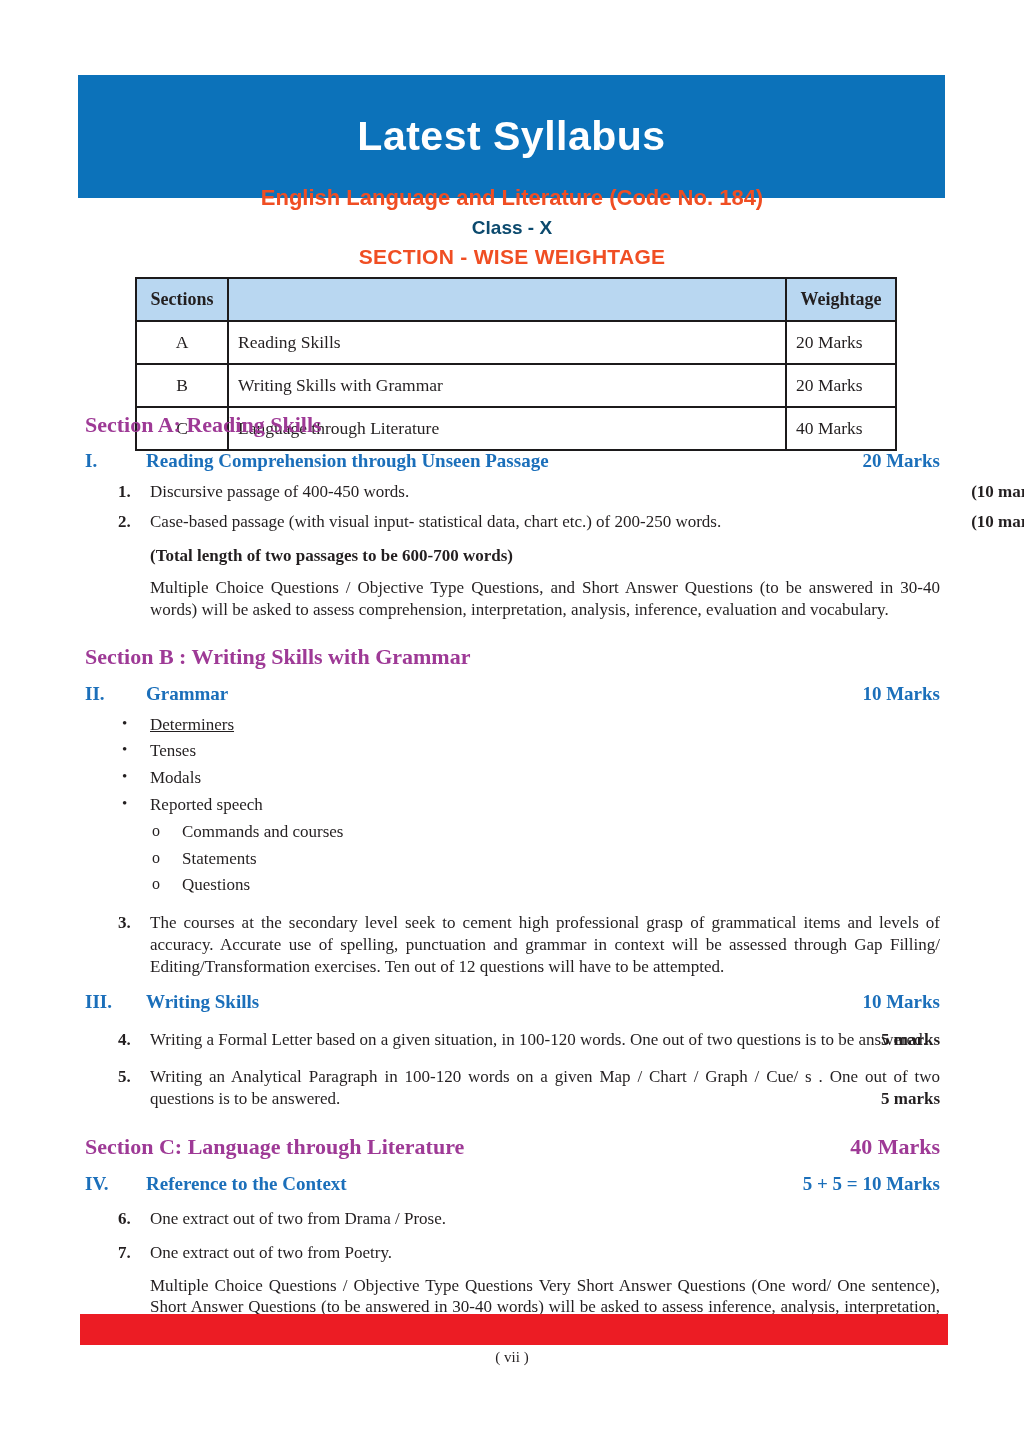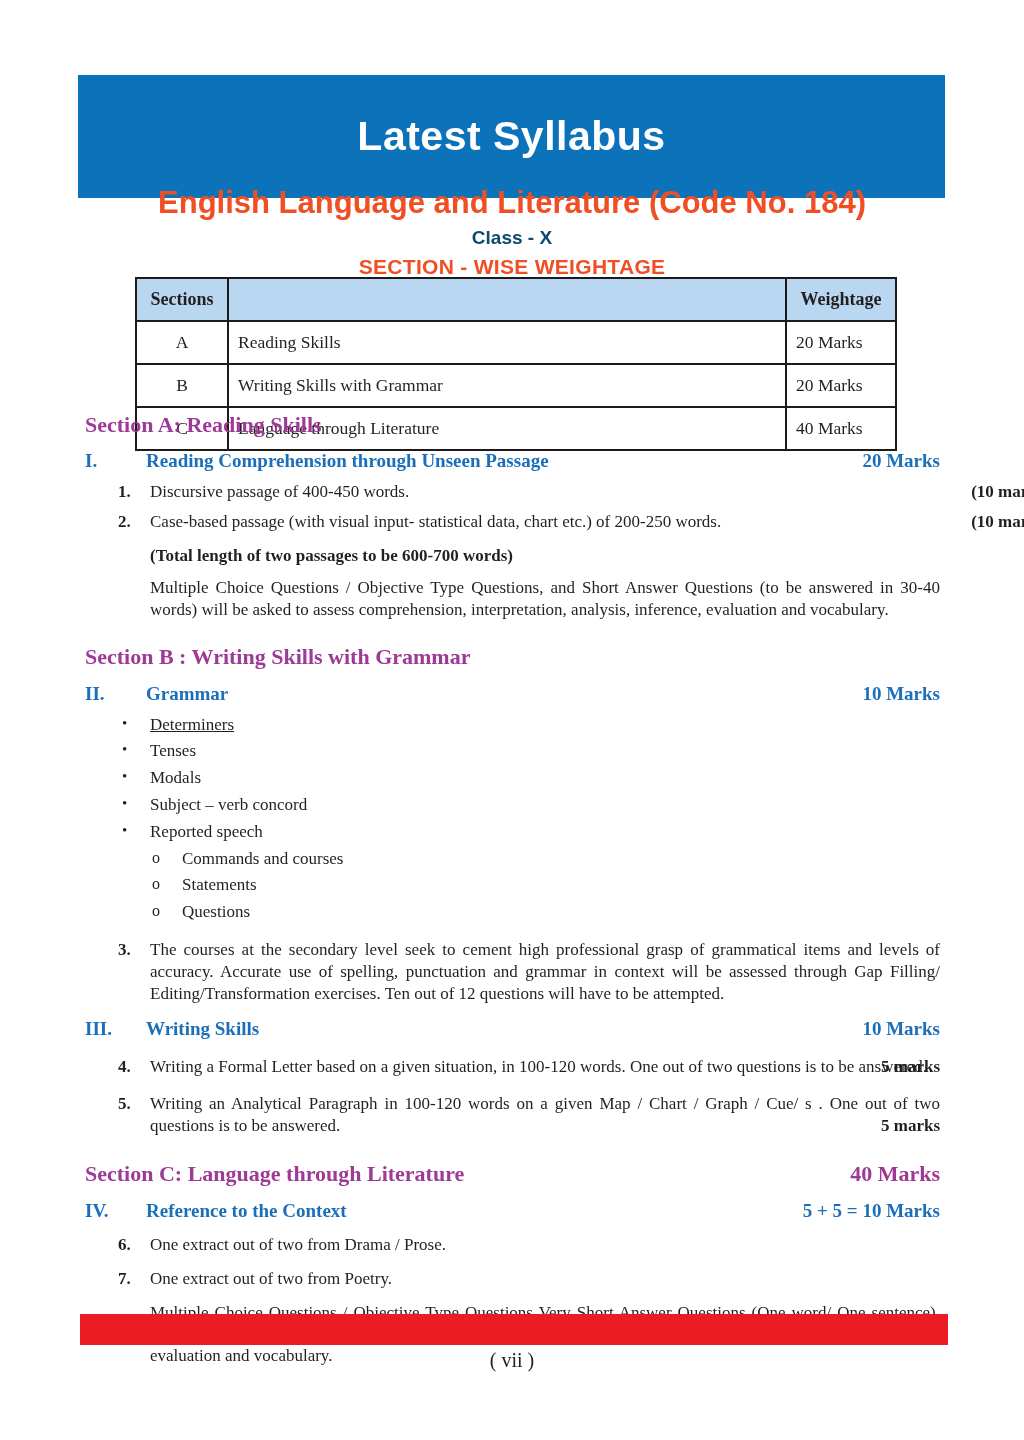--- a/index.html
+++ b/index.html
@@ -21,21 +21,21 @@
   }
   .banner-title {
     color:#ffffff;
     font-family:"Liberation Sans","DejaVu Sans",sans-serif;
     font-weight:bold; font-size:41px; letter-spacing:0.5px;
   }
   .head-block { position:absolute; left:0; top:186px; width:1024px; text-align:center; }
   .subject-title {
     color:#f04e23;
     font-family:"Liberation Sans","DejaVu Sans",sans-serif;
-    font-weight:bold; font-size:31px; line-height:1.1;
+    font-weight:bold; font-size:22px; line-height:1.1;
   }
   .class-line {
     color:#0c4a6e;
     font-family:"Liberation Sans","DejaVu Sans",sans-serif;
     font-weight:bold; font-size:19px; margin-top:7px;
   }
   .weightage-heading {
     color:#f04e23;
     font-family:"Liberation Sans","DejaVu Sans",sans-serif;
     font-weight:bold; font-size:21px; margin-top:6px; letter-spacing:0.3px;
@@ -80,21 +80,21 @@
   .bullet { position:relative; padding-left:65px; margin-top:3px; font-size:17px; line-height:1.4; }
   .bullet::before { content:"\2022"; position:absolute; left:37px; top:0; font-size:15px; }
   .sub-bullet { position:relative; padding-left:97px; margin-top:3px; font-size:17px; line-height:1.4; }
   .sub-bullet::before { content:"o"; position:absolute; left:67px; top:0; font-size:16px; }
   .gap-lg { margin-top:24px; }
   .gap-md { margin-top:15px; }
   
   .red-bar { position:absolute; left:80px; top:1314px; width:868px; height:31px; background:#ec1c24; }
   .page-number {
     position:absolute; left:0; top:1349px; width:1024px;
-    text-align:center; font-size:20px;
+    text-align:center; font-size:15px;
   }
 </style>
 </head>
 <body>
 
 <div class="page">
 
   <div class="banner">
     <div class="banner-title">Latest Syllabus</div>
   </div>
@@ -162,21 +162,20 @@
 
     <div class="unit-row blue">
       <span class="numeral">II.</span>
       <span class="utitle">Grammar</span>
       <span class="umarks">10 Marks</span>
     </div>
 
     <div class="bullet" style="margin-top:7px;text-decoration:underline;">Determiners</div>
     <div class="bullet">Tenses</div>
     <div class="bullet">Modals</div>
-    <div class="bullet">Subject – verb concord</div>
     <div class="bullet">Reported speech</div>
     <div class="sub-bullet">Commands and courses</div>
     <div class="sub-bullet">Statements</div>
     <div class="sub-bullet">Questions</div>
 
     <div class="num-item wrap2 gap-md">
       <span class="num">3.</span>
       <span>The courses at the secondary level seek to cement high professional grasp of grammatical items and levels of accuracy. Accurate use of spelling, punctuation and grammar in context will be assessed through Gap Filling/ Editing/Transformation exercises. Ten out of 12 questions will have to be attempted.</span>
     </div>
 

